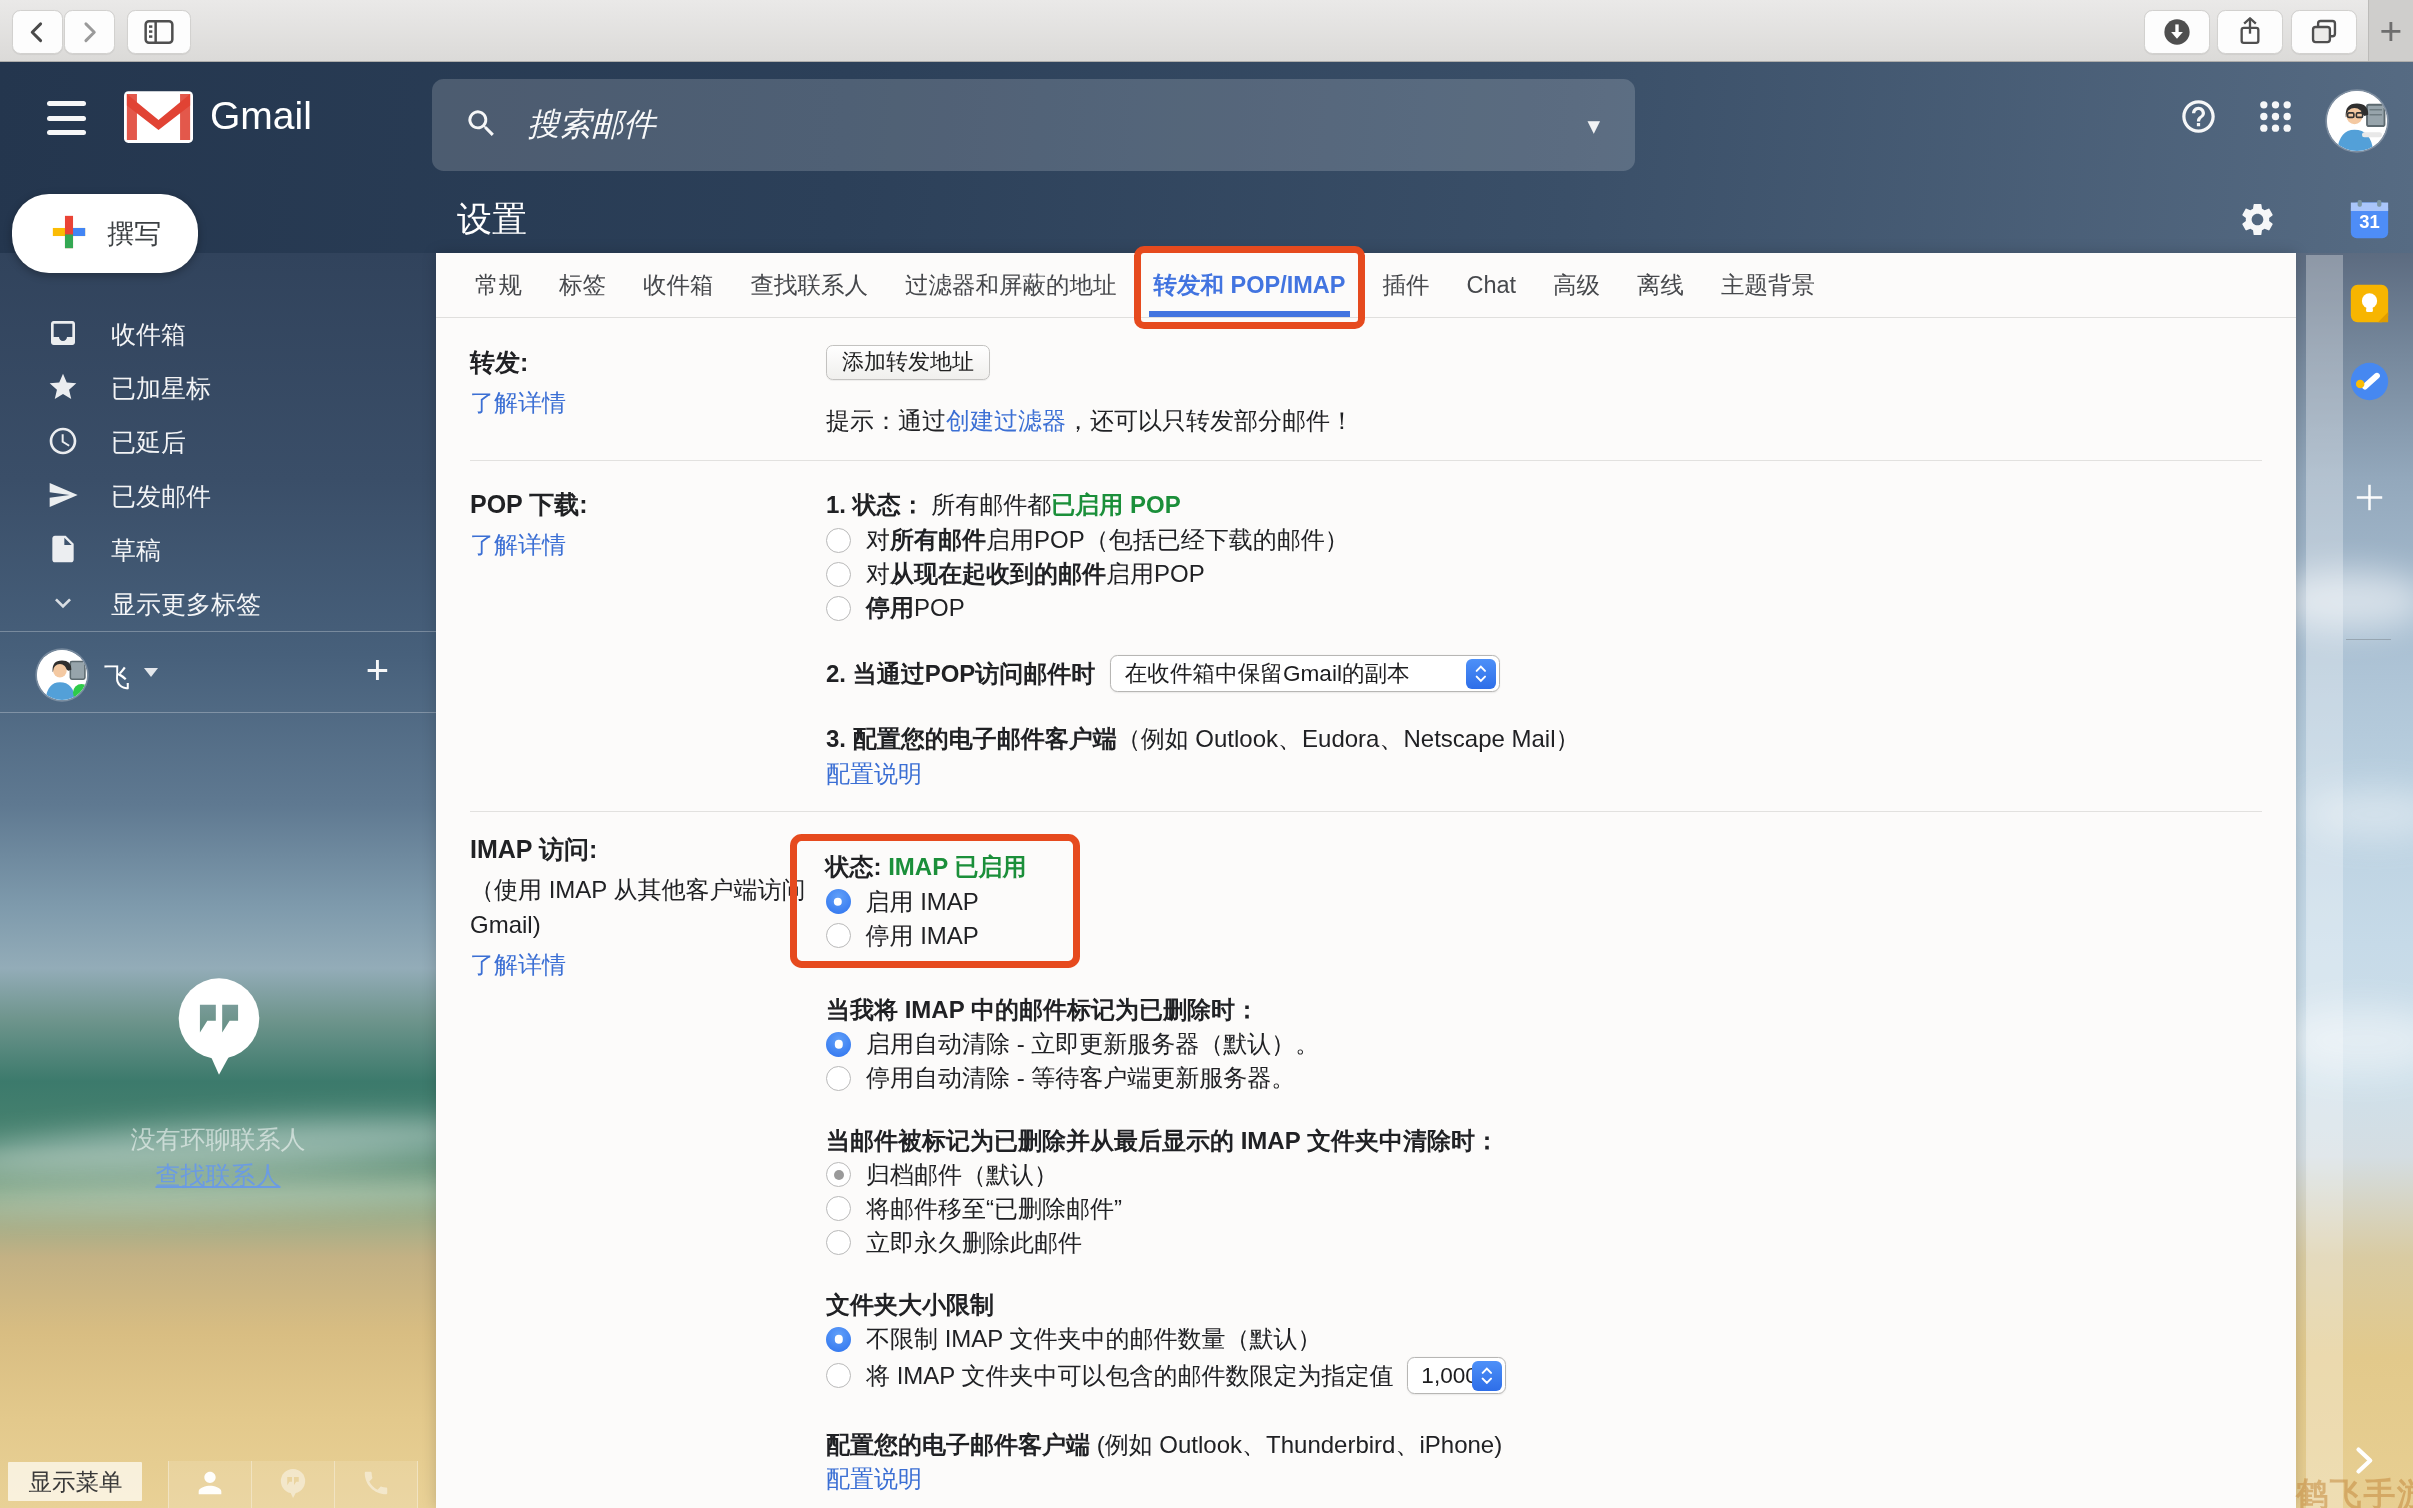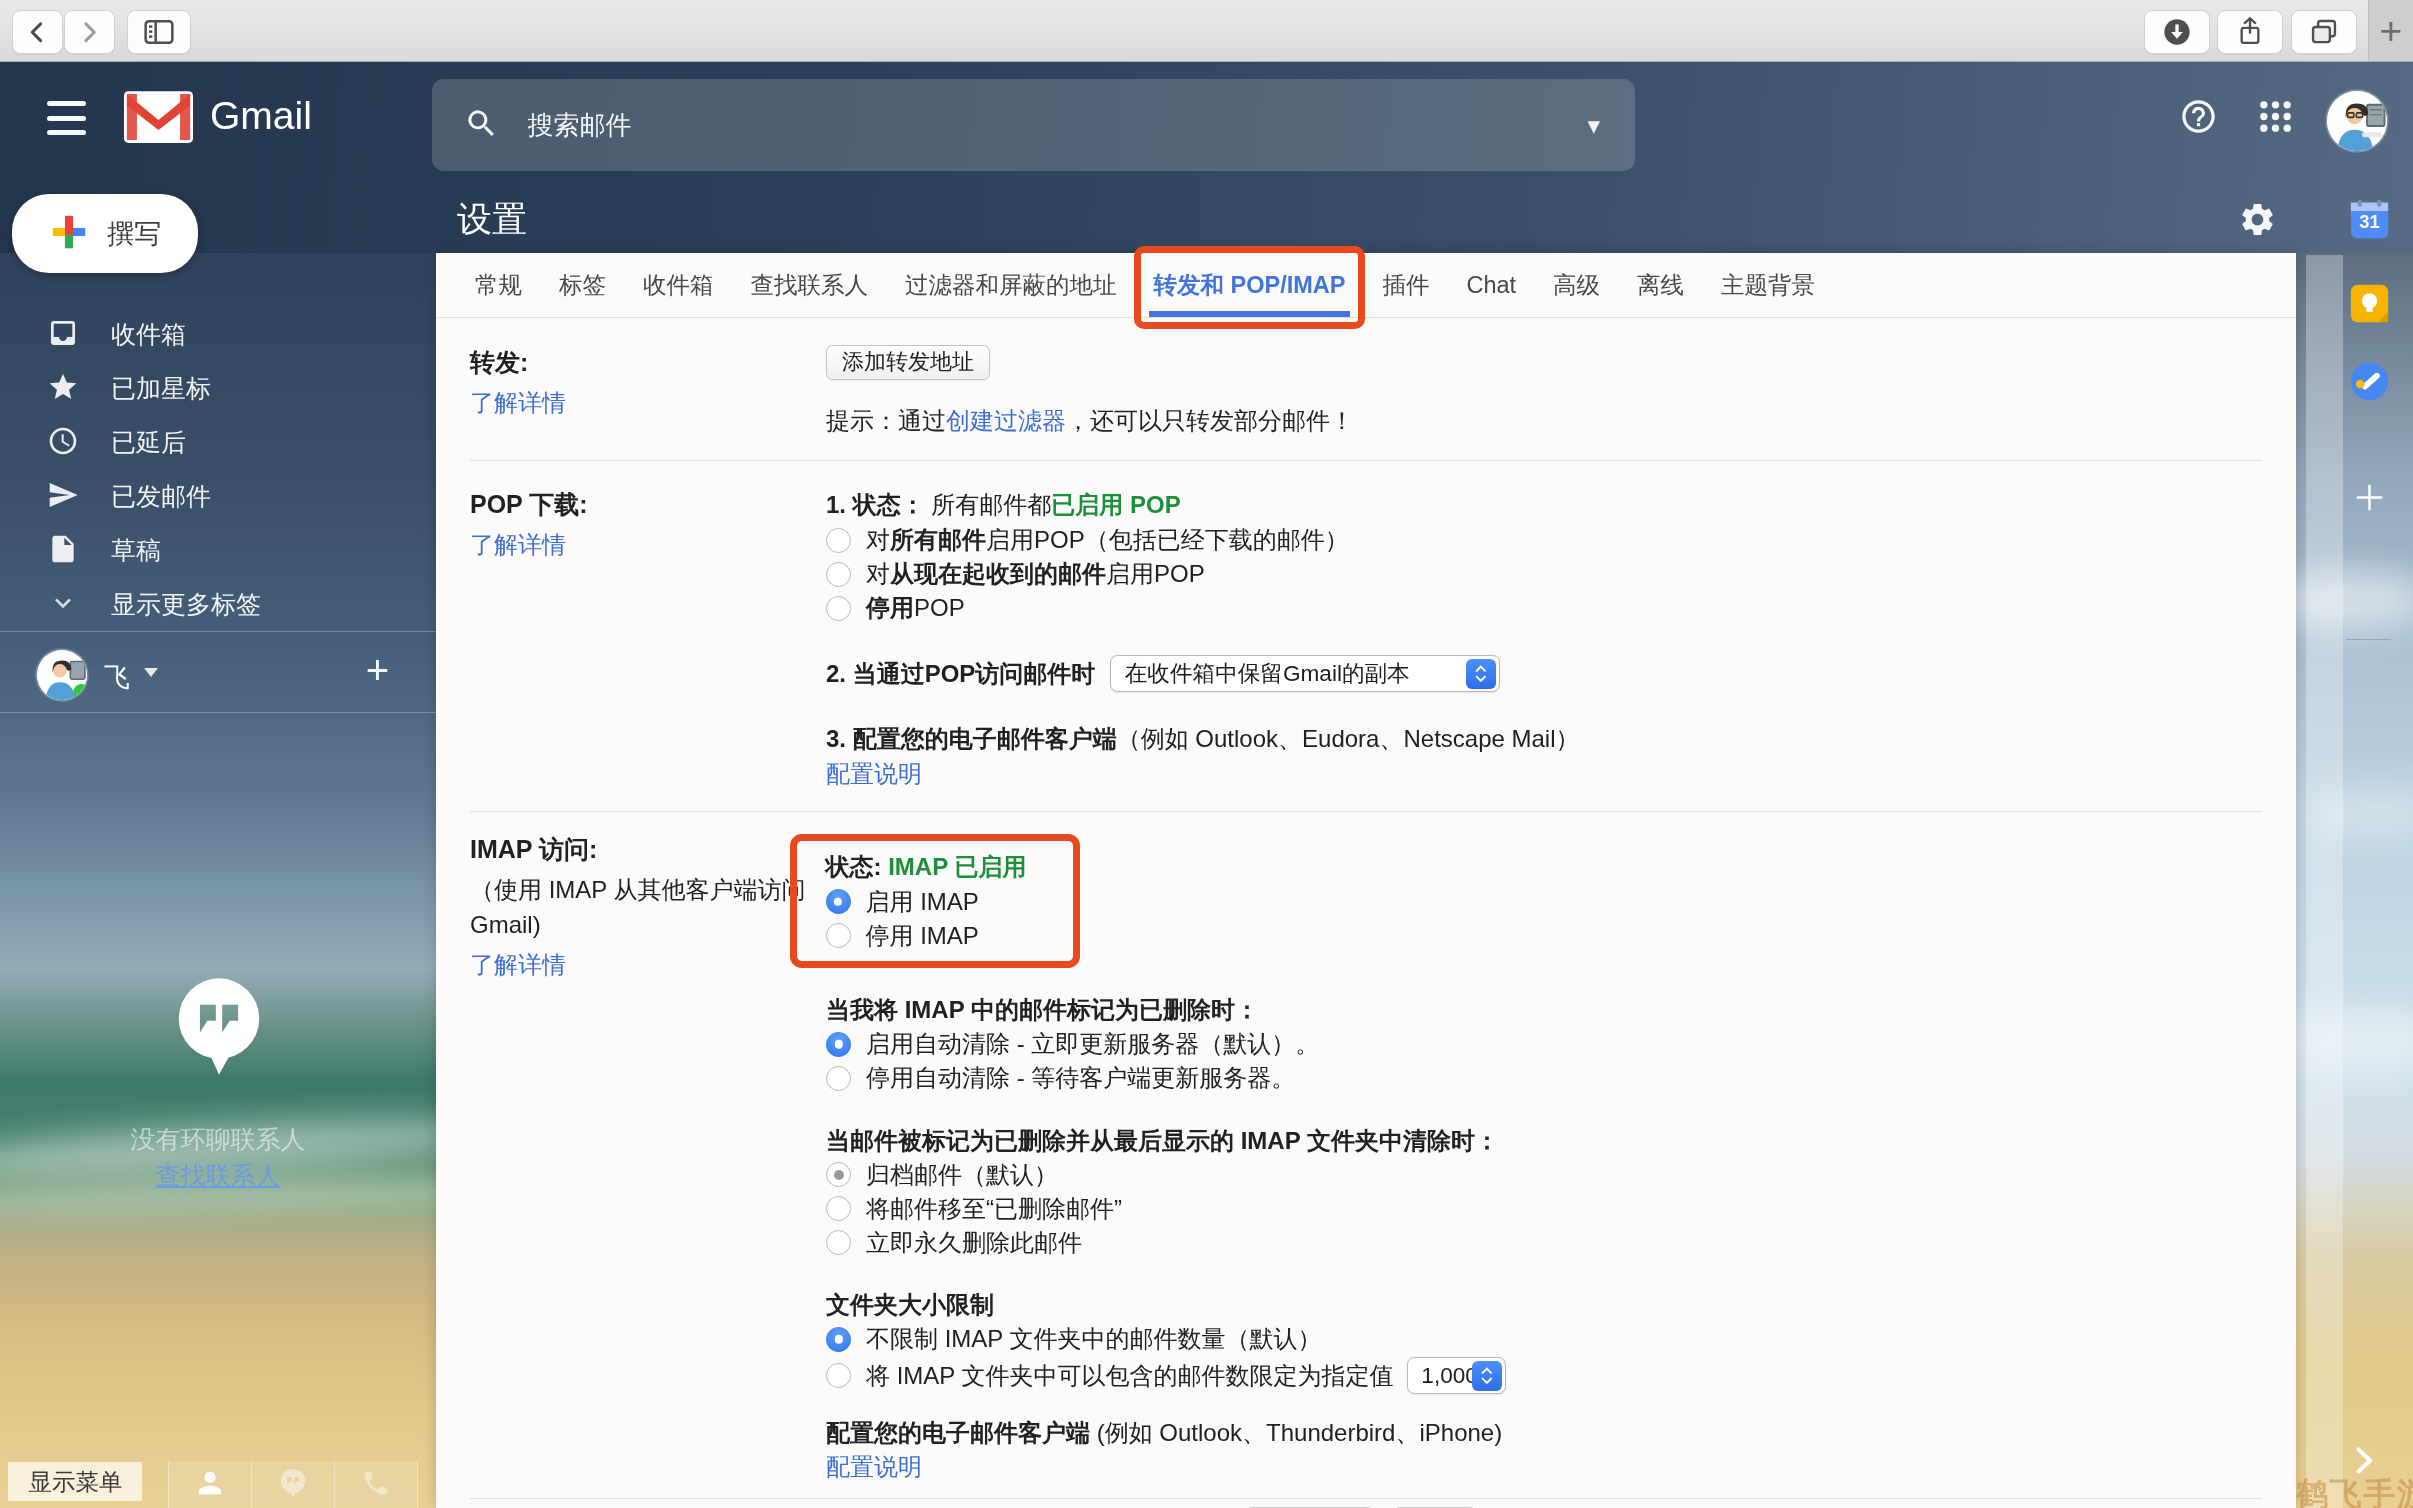--- a/index.html
+++ b/index.html
@@ -39,21 +39,21 @@
 
   
   .gmail-header{position:absolute;top:0;left:0;right:0;height:122px;}
   .hamburger{position:absolute;left:47px;top:39px;width:39px;height:34px;display:flex;
     flex-direction:column;justify-content:space-between;cursor:pointer;}
   .hamburger i{display:block;height:5px;background:rgba(255,255,255,.96);border-radius:2.5px;}
   .gmail-logo{position:absolute;left:124px;top:28.5px;}
   .gmail-word{position:absolute;left:210px;top:32px;font-size:39px;color:#fff;font-weight:400;}
   .search-bar{position:absolute;left:432px;top:17px;width:1203px;height:92px;border-radius:11.7px;
     background:rgba(255,255,255,.17);display:flex;align-items:center;}
-  .search-text{margin-left:28.5px;font-size:26px;color:rgba(255,255,255,.96);}
+  .search-text{margin-left:28.5px;font-size:32px;color:rgba(255,255,255,.96);font-style:italic;}
   .search-caret{margin-left:auto;margin-right:35px;color:rgba(255,255,255,.92);font-size:25px;}
   .hdr-ic{position:absolute;cursor:pointer;}
   .avatar{border-radius:50%;overflow:hidden;background:#fff;box-shadow:0 0 0 1.7px rgba(255,255,255,.25);}
 
   
   .settings-row{position:absolute;left:0;top:131px;right:0;height:60px;}
   .settings-title{position:absolute;left:457px;top:3.4px;font-size:35px;color:#fff;}
   .gear{position:absolute;left:2238px;top:6.7px;cursor:pointer;}
 
   
@@ -535,21 +535,21 @@
                 <svg width="11.7" height="7.5" viewBox="0 0 14 9">
                     <polyline points="2,7 7,2 12,7" fill="none" stroke="#fff" stroke-width="2.4" stroke-linecap="round"></polyline>
                   </svg>
                 <svg width="11.7" height="7.5" viewBox="0 0 14 9">
                     <polyline points="2,2 7,7 12,2" fill="none" stroke="#fff" stroke-width="2.4" stroke-linecap="round"></polyline>
                   </svg>
               </span>
             </span>
           </div>
 
-          <div class="row" style="margin-top:20px">
+          <div class="row" style="margin-top:32px">
             <b class="inline">配置您的电子邮件客户端</b><span> (例如 Outlook、Thunderbird、iPhone)</span>
           </div>
           <div class="row" style="line-height:34px"><span class="link">配置说明</span></div>
         </div>
       </div>
 
       <div class="hr" style="margin-top:13.4px"></div>
       <div class="actions" style="margin-top:8.4px">
         <button class="act-btn act-save">保存更改</button>
         <button class="act-btn act-cancel">取消</button>

